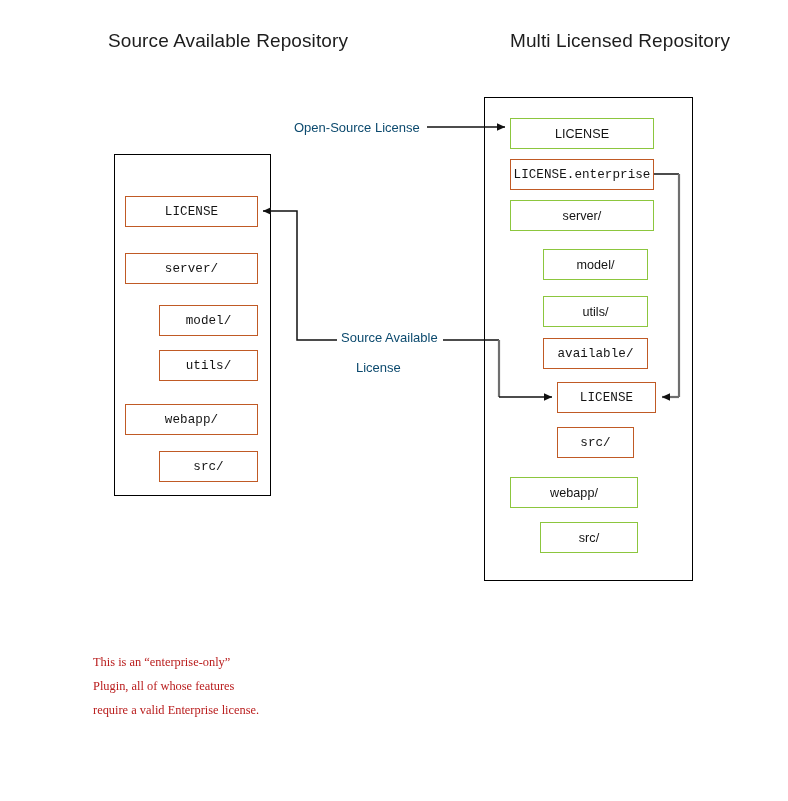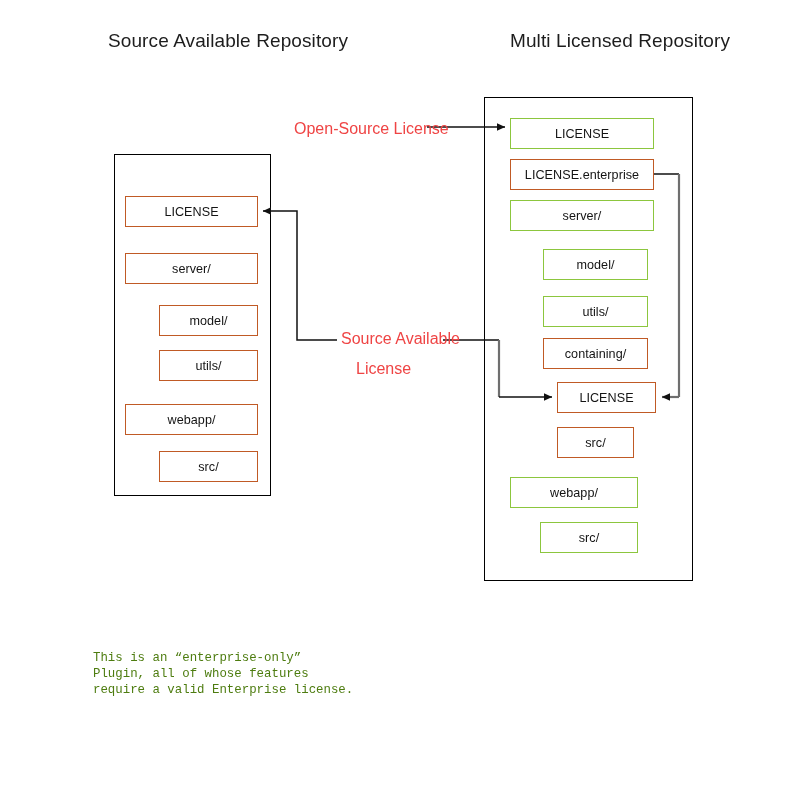--- a/index.html
+++ b/index.html
@@ -39,35 +39,35 @@
     box-sizing: border-box;
     background: #ffffff;
     display: flex;
     align-items: center;
     justify-content: center;
     font-size: 12.6px;
     color: #141414;
     white-space: nowrap;
     letter-spacing: 0.05px;
   }
-  .node.orange { border: 1.5px solid #C05A25; }
+  .node.orange { border: 1.5px solid #C05A25; font-family: Liberation Mono, monospace; }
   .node.green  { border: 1.5px solid #8CC63E; }
 
   .edge-label {
     position: absolute;
-    font-size: 16px;
-    color: #ef4444;
+    font-size: 13px;
+    color: #0c4a6e;
     white-space: nowrap;
   }
   .caption {
     position: absolute;
-    font-family: Liberation Mono, monospace;
+    font-family: Liberation Serif, serif;
     font-size: 12.4px;
-    line-height: 16px;
-    color: #4d7c0f;
+    line-height: 24px;
+    color: #b91c1c;
     white-space: pre;
   }
   svg.wires {
     position: absolute;
     left: 0; top: 0;
     width: 788px;
     height: 801px;
     overflow: visible;
     pointer-events: none;
   }
@@ -134,21 +134,21 @@
   <div class="node green" style="left:510px; top:200px; width:144px; height:31px;">
     <span>server/</span>
   </div>
   <div class="node green" style="left:543px; top:249px; width:105px; height:31px;">
     <span>model/</span>
   </div>
   <div class="node green" style="left:543px; top:296px; width:105px; height:31px;">
     <span>utils/</span>
   </div>
   <div class="node orange" style="left:543px; top:338px; width:105px; height:31px;">
-    <span>containing/</span>
+    <span>available/</span>
   </div>
   <div class="node orange" style="left:557px; top:382px; width:99px; height:31px;">
     <span>LICENSE</span>
   </div>
   <div class="node orange" style="left:557px; top:427px; width:77px; height:31px;">
     <span>src/</span>
   </div>
   <div class="node green" style="left:510px; top:477px; width:128px; height:31px;">
     <span>webapp/</span>
   </div>

